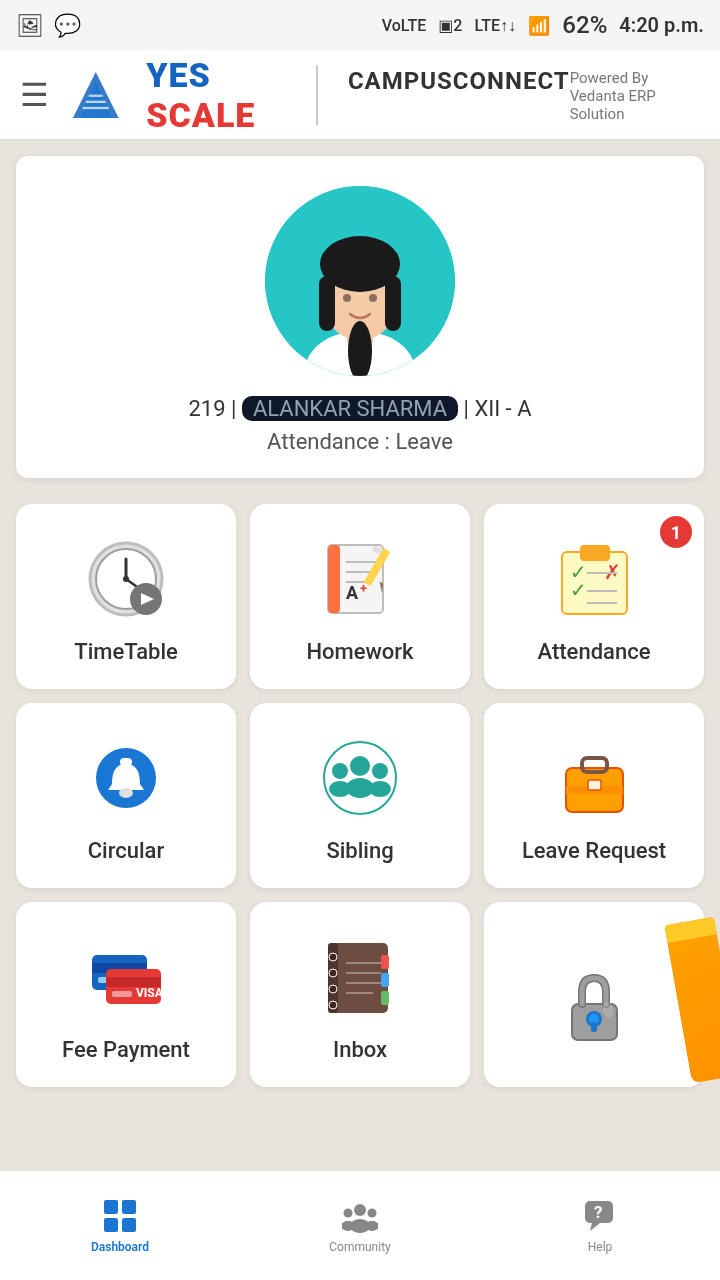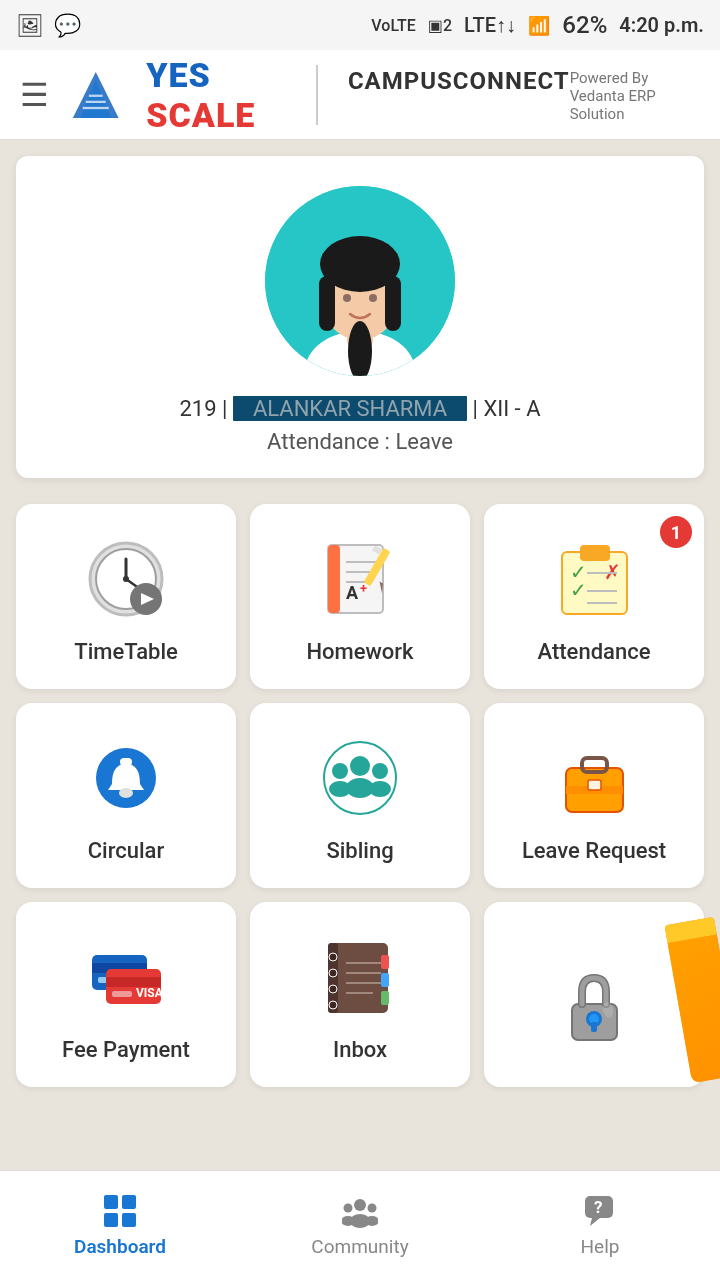--- a/index.html
+++ b/index.html
@@ -119,24 +119,24 @@
       margin-bottom: 20px;
     }
     
     .profile-info {
       font-size: 22px;
       color: #333;
       margin-bottom: 8px;
       text-align: center;
     }
     .profile-name-redacted {
-      background: #0c4a6e;
+      background: #0f172a;
       color: #90a4ae;
-      border-radius: 1px;
-      padding: 0 20px;
+      border-radius: 10px;
+      padding: 0 11px;
       user-select: none;
     }
     .attendance-info {
       font-size: 22px;
       color: #555;
     }
 
     
     .menu-grid {
       display: grid;
@@ -221,21 +221,21 @@
       align-items: center;
       justify-content: center;
       height: 100%;
       cursor: pointer;
       gap: 6px;
     }
     .nav-icon {
       font-size: 32px;
     }
     .nav-label {
-      font-size: 19px;
+      font-size: 12px;
       color: #888;
     }
     .nav-item.active .nav-icon { color: #1976d2; }
     .nav-item.active .nav-label { color: #1976d2; font-weight: 600; }
 
     
     svg { display: block; }
 
     .body-spacer { height: 130px; }
   </style>
@@ -243,21 +243,21 @@
 <body>
 
 <div class="status-bar">
   <div class="status-bar-left">
     <span>🖼</span>
     <span>💬</span>
   </div>
   <div class="status-bar-right">
     <span style="font-size:16px;color:#333;">VoLTE</span>
     <span style="font-size:16px;">▣2</span>
-    <span style="font-size:20px;text-align:center;">LTE↑↓</span>
+    <span style="font-size:16px;text-align:center;">LTE↑↓</span>
     <span style="font-size:18px;">📶</span>
     <span style="font-size:24px;">62%</span>
     <span style="font-size:20px;font-weight:600;">4:20 p.m.</span>
   </div>
 </div>
 
 <div class="header">
   <div class="hamburger-icon">☰</div>
   <div class="logo-area">
 

